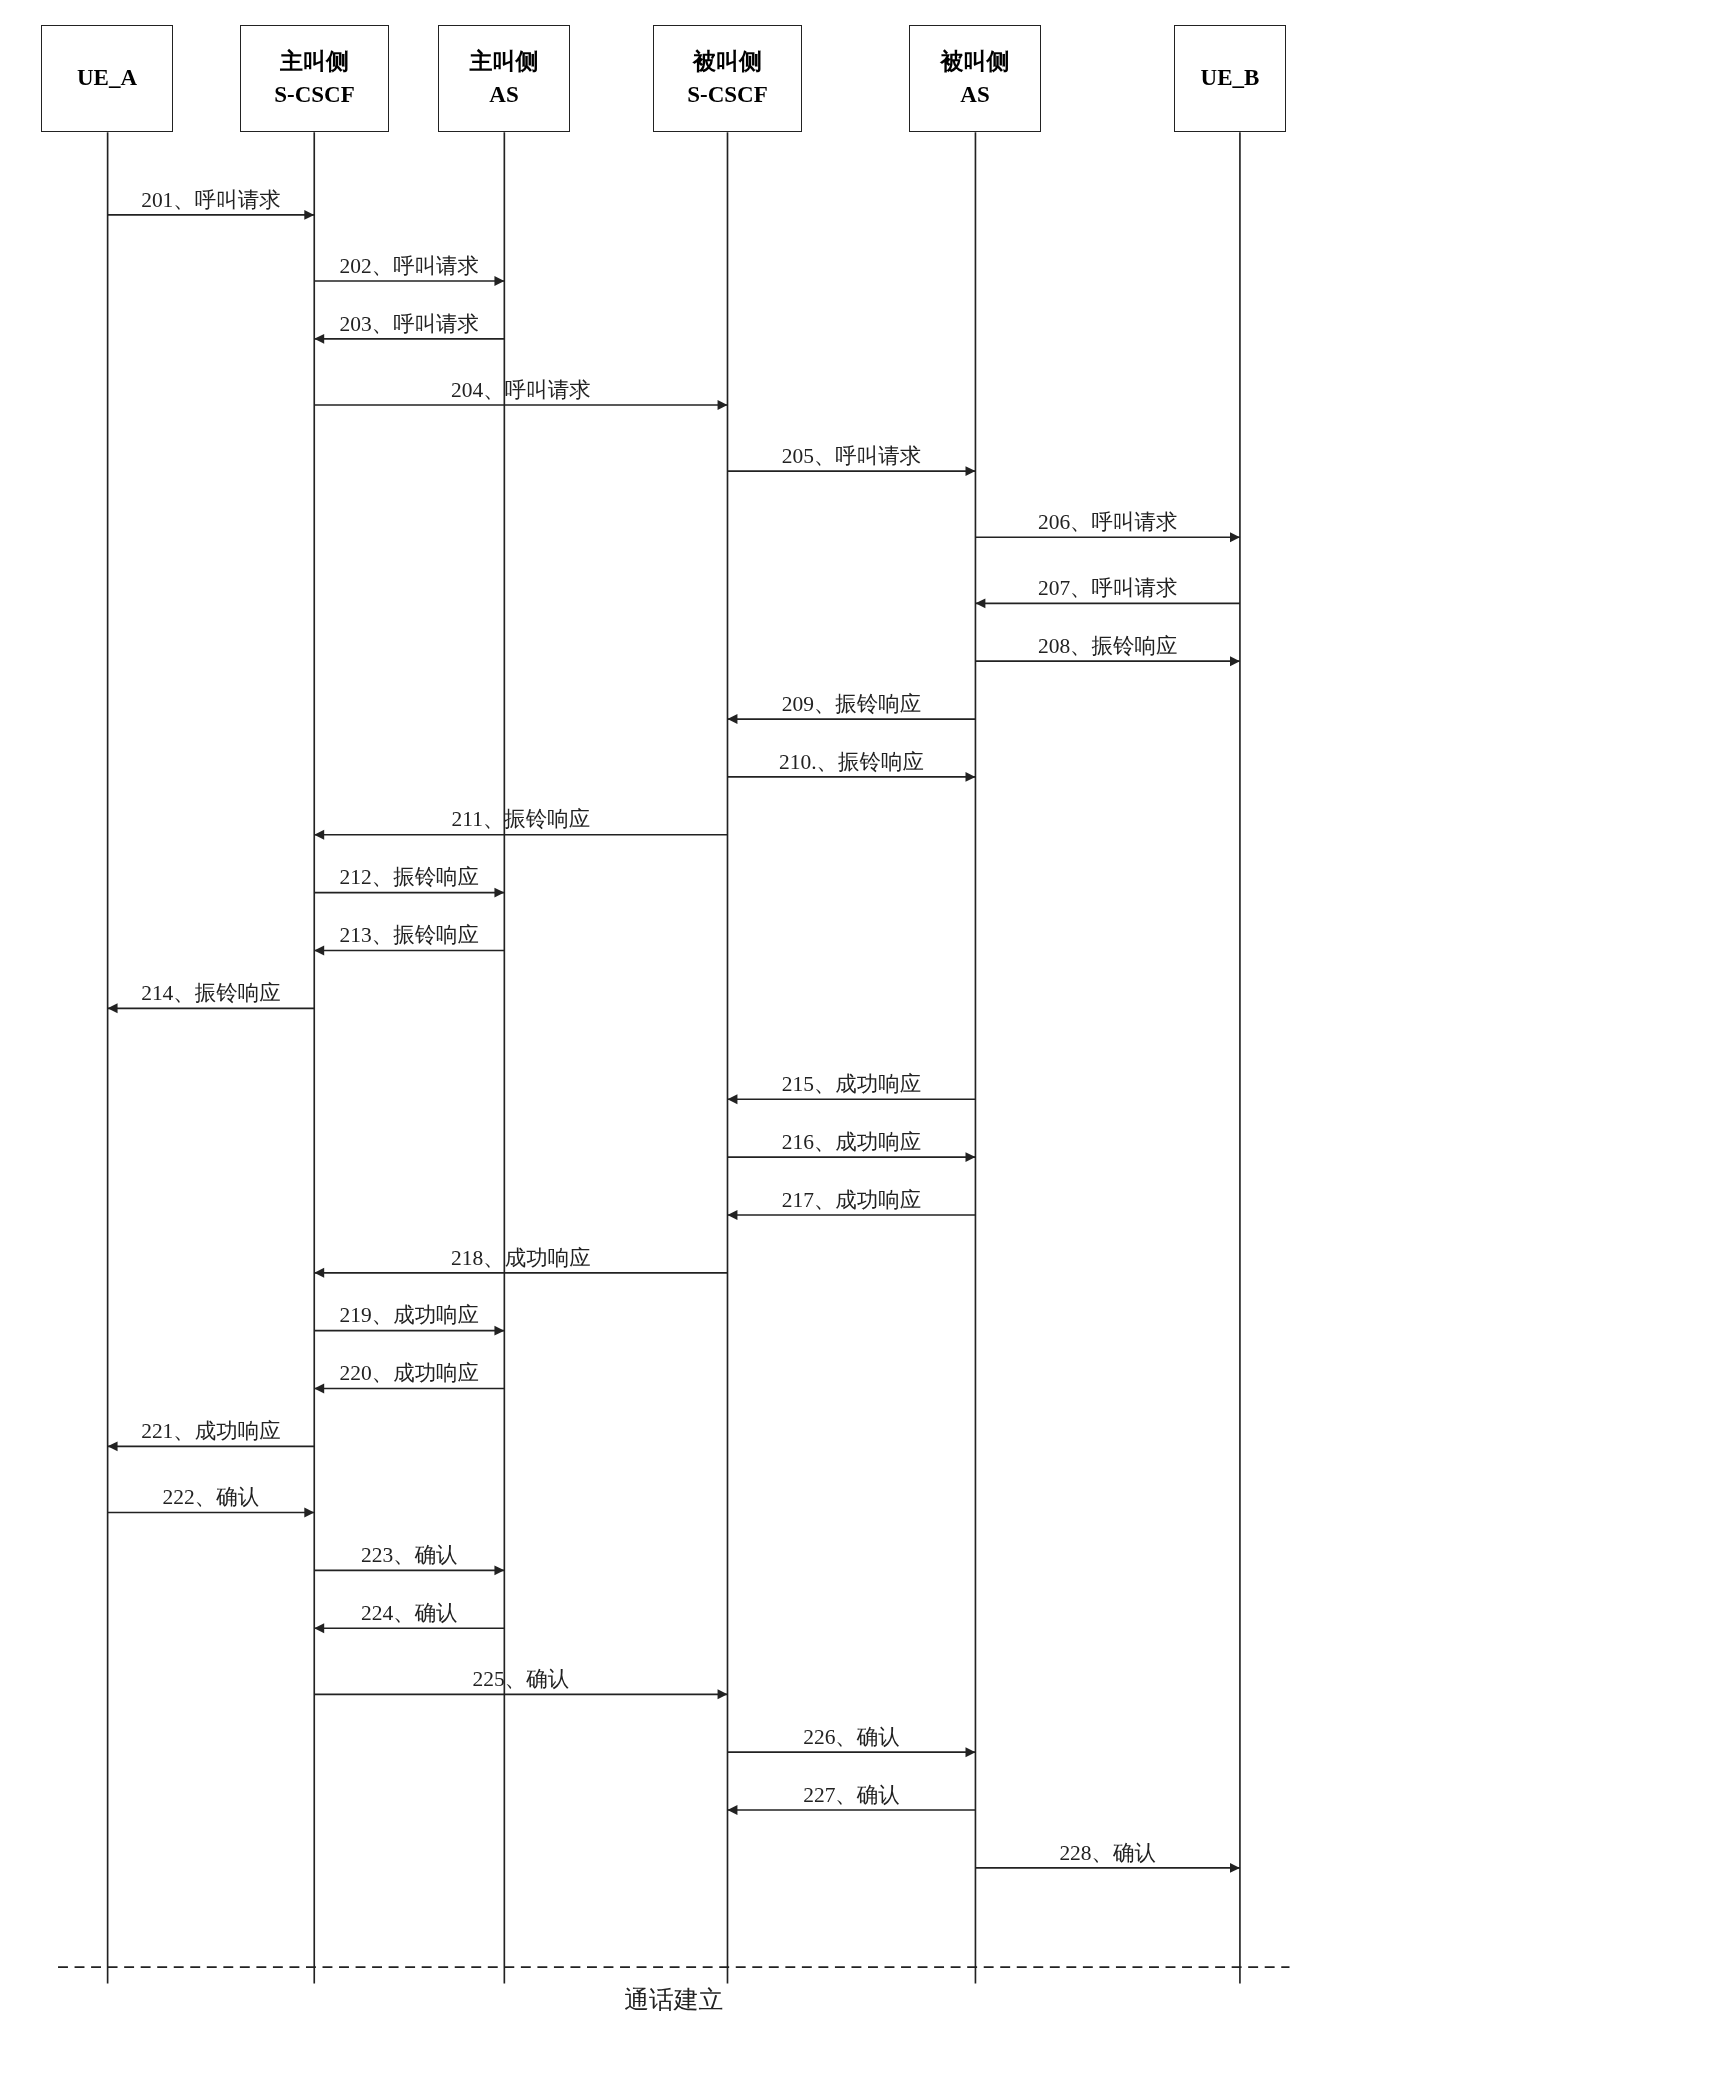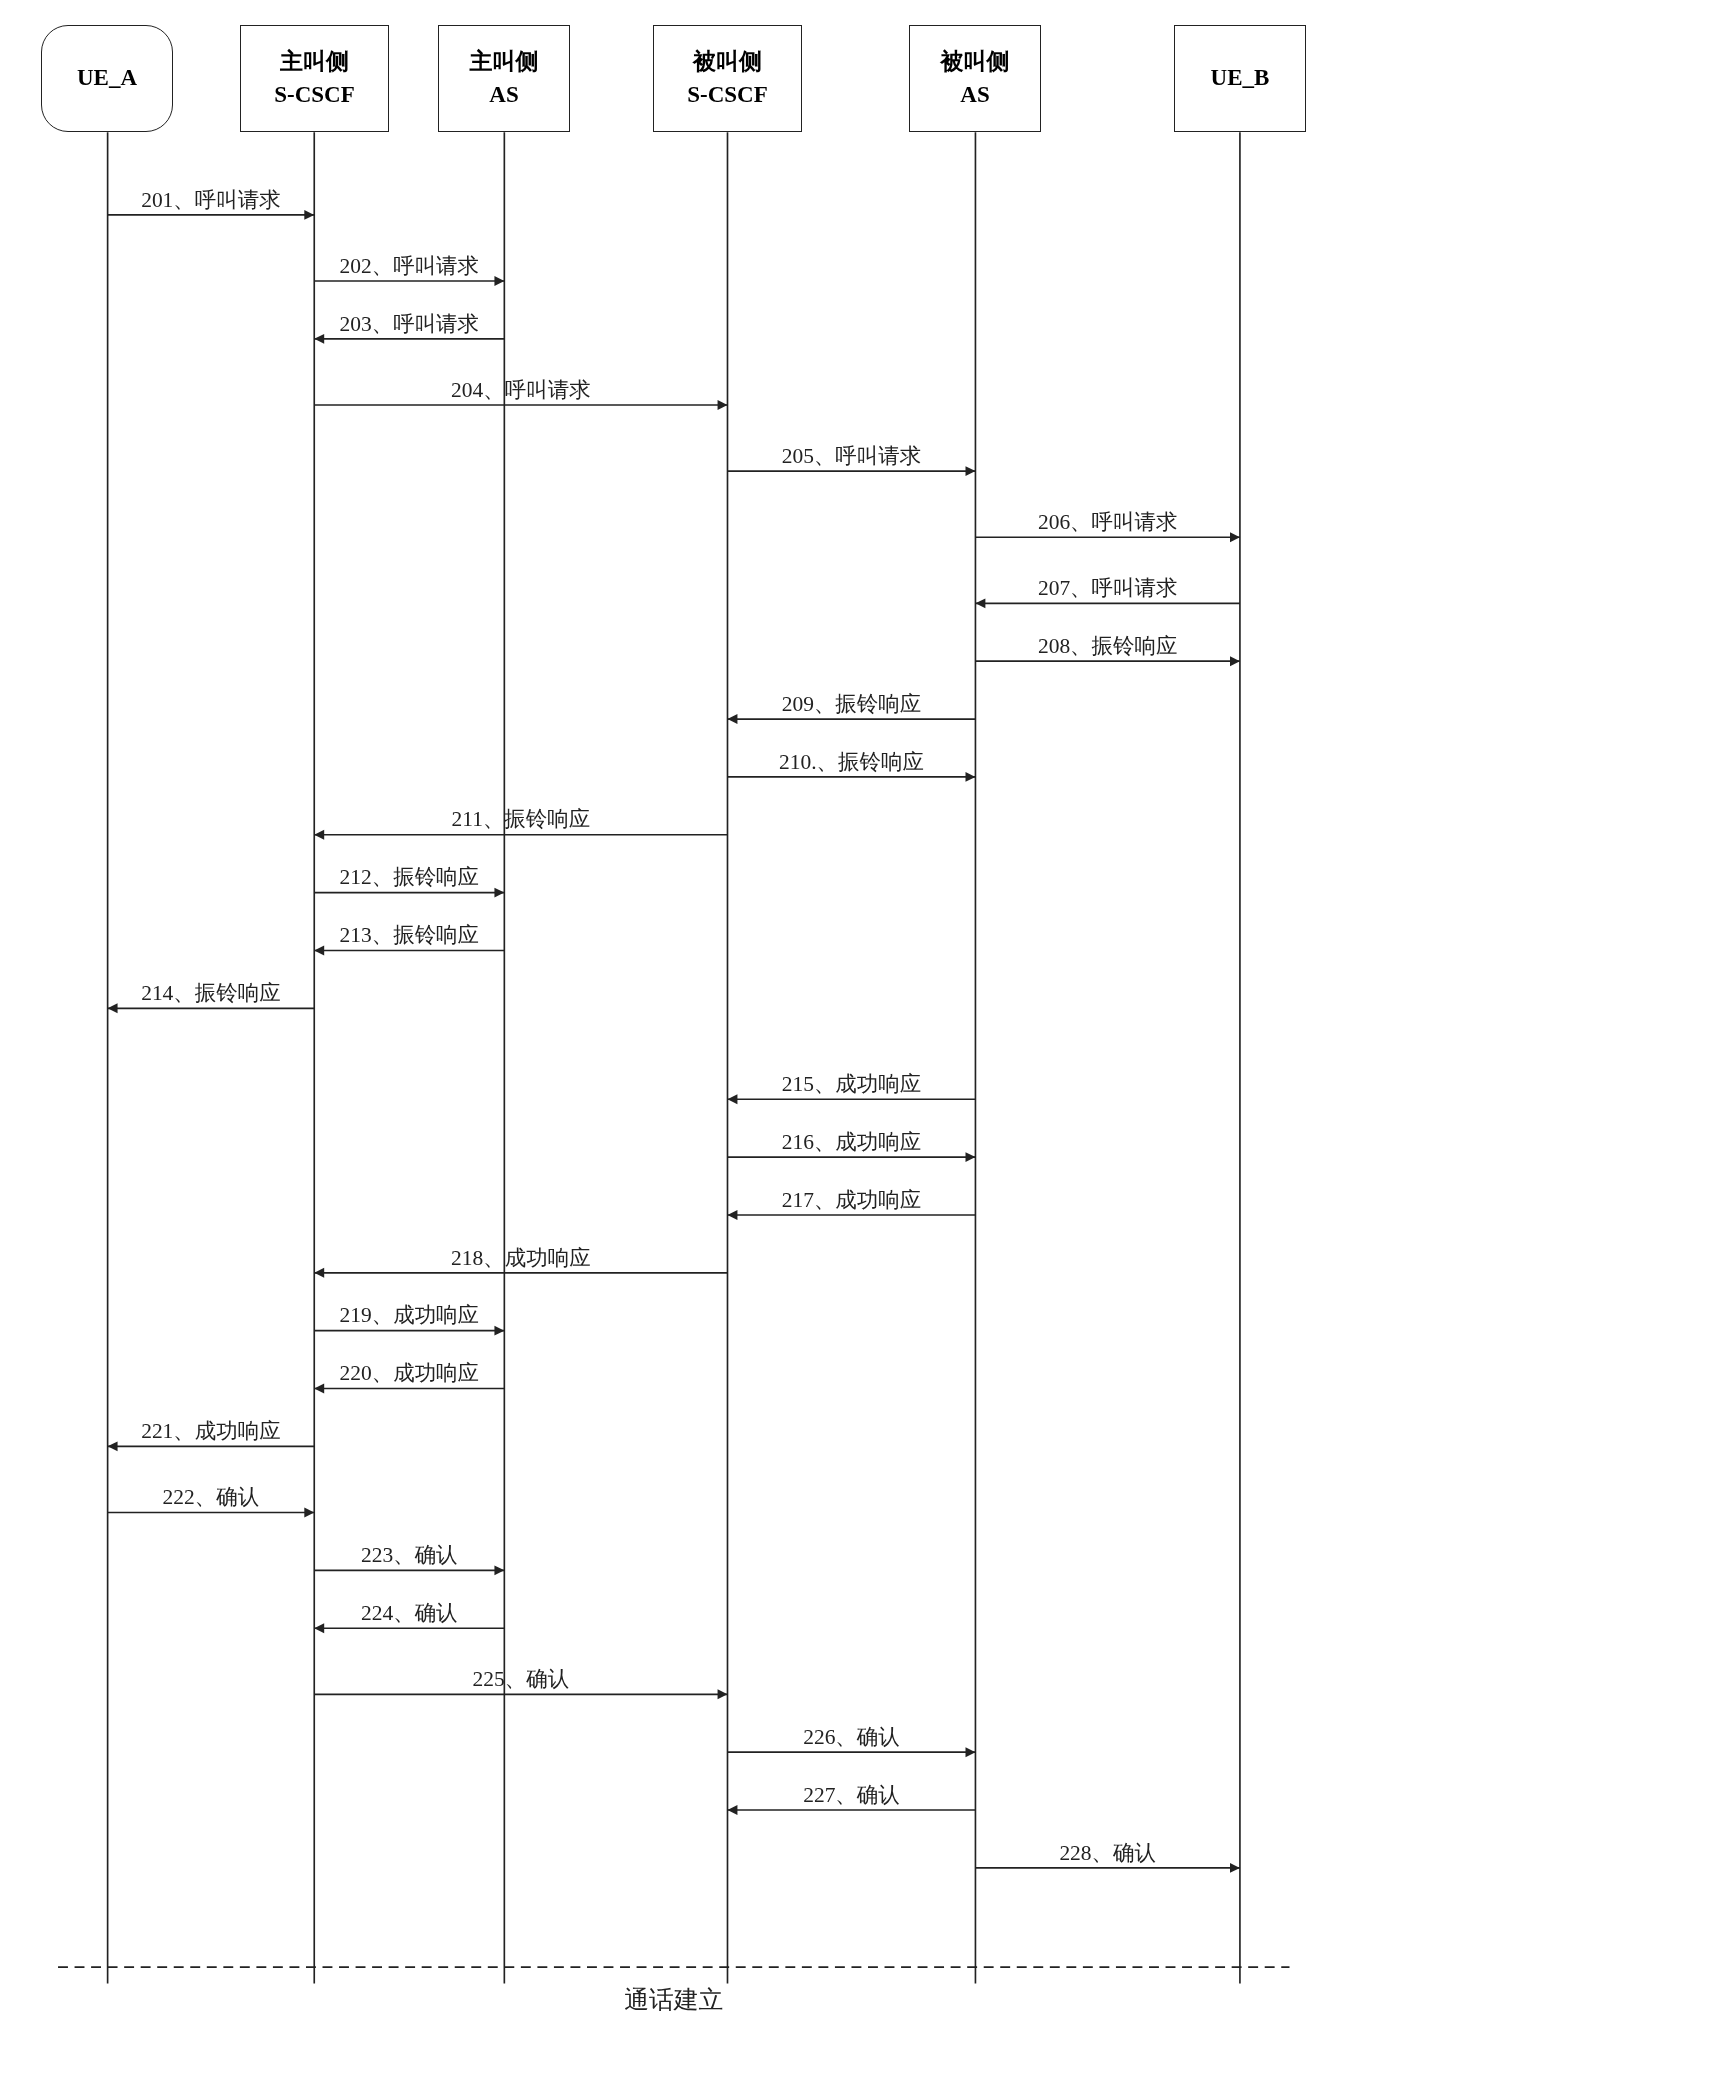--- a/index.html
+++ b/index.html
@@ -131,20 +131,20 @@
       <text x="1030" y="2110" text-anchor="middle" font-size="26" font-family="SimSun, STSong, serif" fill="#222">226、确认</text>
       <line x1="1180" y1="2190" x2="880" y2="2190" stroke="#222" stroke-width="2"></line>
       <polygon points="880,2190 892,2184 892,2196" fill="#222"></polygon>
       <text x="1030" y="2180" text-anchor="middle" font-size="26" font-family="SimSun, STSong, serif" fill="#222">227、确认</text>
       <line x1="1180" y1="2260" x2="1500" y2="2260" stroke="#222" stroke-width="2"></line>
       <polygon points="1500,2260 1488,2254 1488,2266" fill="#222"></polygon>
       <text x="1340" y="2250" text-anchor="middle" font-size="26" font-family="SimSun, STSong, serif" fill="#222">228、确认</text>
       <line x1="70" y1="2380" x2="1560" y2="2380" stroke="#222" stroke-width="2" stroke-dasharray="12,8"></line>
       <text x="815" y="2430" text-anchor="middle" font-size="30" font-family="SimSun, STSong, serif" fill="#222">通话建立</text>
     </svg>
-<div class="entity-box" style="left: 41px; top: 25px; width: 132px; height: 107px; font-size: 23px; border-radius: 27px;">UE_A</div>
+<div class="entity-box" style="left: 41px; top: 25px; width: 132px; height: 107px; font-size: 23px;">UE_A</div>
     <div class="entity-box" style="left: 240px; top: 25px; width: 149px; height: 107px; font-size: 23px;">主叫侧<br>S-CSCF</div>
     <div class="entity-box" style="left: 438px; top: 25px; width: 132px; height: 107px; font-size: 23px;">主叫侧<br>AS</div>
     <div class="entity-box" style="left: 653px; top: 25px; width: 149px; height: 107px; font-size: 23px;">被叫侧<br>S-CSCF</div>
     <div class="entity-box" style="left: 909px; top: 25px; width: 132px; height: 107px; font-size: 23px;">被叫侧<br>AS</div>
-    <div class="entity-box" style="left: 1174px; top: 25px; width: 132px; height: 107px; font-size: 23px;">UE_B</div>
+    <div class="entity-box" style="left: 1174px; top: 25px; width: 112px; height: 107px; font-size: 23px;">UE_B</div>
   </div>
 
 
 </body></html>

